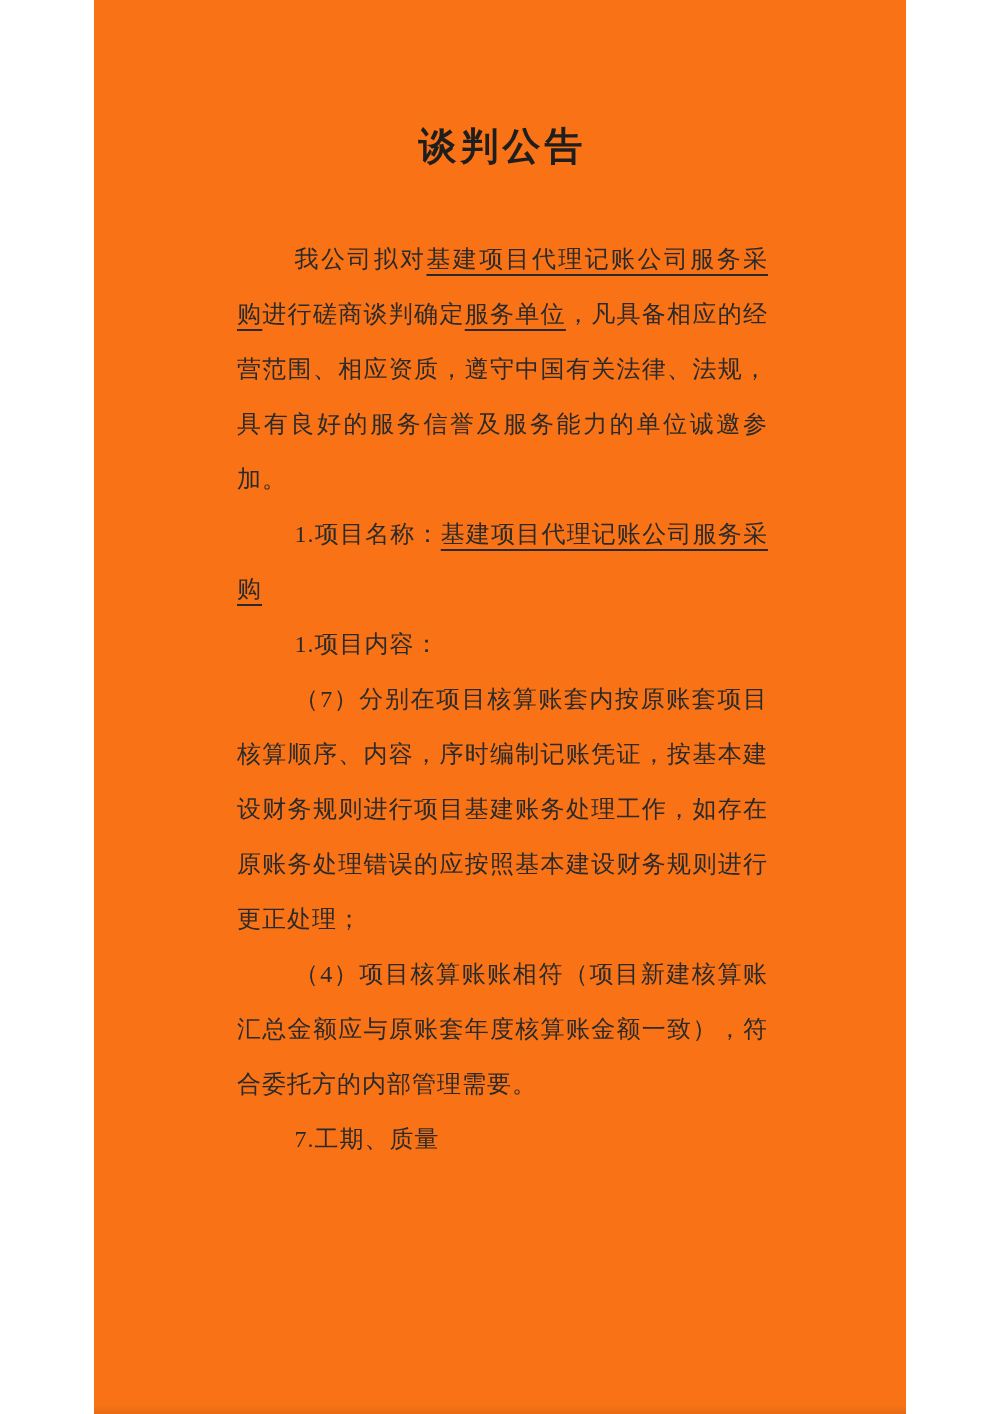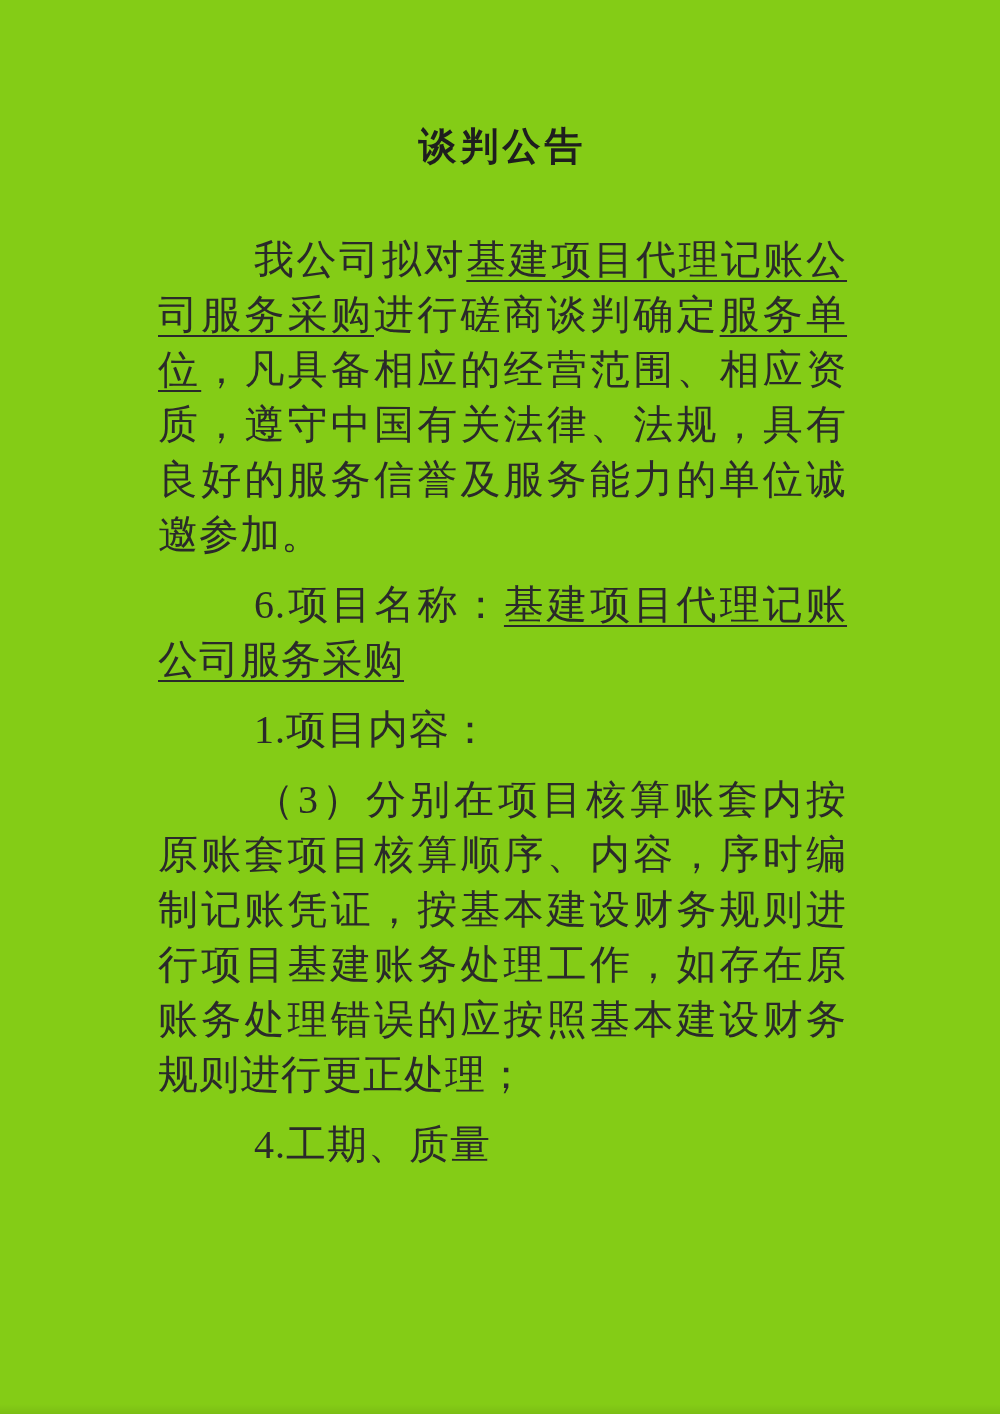--- a/index.html
+++ b/index.html
@@ -2,43 +2,43 @@
 <html><head>
 <meta charset="utf-8">
 <style>
   html, body {
     margin: 0;
     padding: 0;
     background: #ffffff;
   }
   .page {
     position: relative;
-    width: 1000px;
+    width: 812px;
     height: 1414px;
     margin: 0 auto;
-    background: #84cc16;
+    background: #f97316;
     overflow: hidden;
     font-family: "Liberation Serif", "DejaVu Serif", serif;
     color: #262626;
   }
   .content {
     padding: 118px 138px 0 143px;
   }
   .doc-title {
     margin: 0 0 58px 0;
     text-align: center;
     font-size: 38px;
     font-weight: 600;
     letter-spacing: 4px;
     color: #1e1e1e;
     line-height: 56px;
   }
   .doc-body p.para {
-    margin: 15px;
-    font-size: 40px;
+    margin: 0;
+    font-size: 24px;
     line-height: 55px;
     text-align: justify;
     letter-spacing: 1px;
     color: #2a2a2a;
   }
   .doc-body p.para.indent {
     text-indent: 2.4em;
   }
   .doc-body span.u {
     text-decoration: underline;
@@ -57,20 +57,21 @@
   }
 </style>
 </head>
 <body>
 
 <div class="page">
   <div class="content">
     <h1 class="doc-title">谈判公告</h1>
     <div class="doc-body">
         <p class="para indent"><span>我公司拟对</span><span class="u">基建项目代理记账公司服务采购</span><span>进行磋商谈判确定</span><span class="u">服务单位</span><span>，凡具备相应的经营范围、相应资质，遵守中国有关法律、法规，具有良好的服务信誉及服务能力的单位诚邀参加。</span></p>
-        <p class="para indent"><span>6.项目名称：</span><span class="u">基建项目代理记账公司服务采购</span></p>
+        <p class="para indent"><span>1.项目名称：</span><span class="u">基建项目代理记账公司服务采购</span></p>
         <p class="para indent"><span>1.项目内容：</span></p>
-        <p class="para indent"><span>（3）分别在项目核算账套内按原账套项目核算顺序、内容，序时编制记账凭证，按基本建设财务规则进行项目基建账务处理工作，如存在原账务处理错误的应按照基本建设财务规则进行更正处理；</span></p>
-        <p class="para indent"><span>4.工期、质量</span></p>
+        <p class="para indent"><span>（7）分别在项目核算账套内按原账套项目核算顺序、内容，序时编制记账凭证，按基本建设财务规则进行项目基建账务处理工作，如存在原账务处理错误的应按照基本建设财务规则进行更正处理；</span></p>
+        <p class="para indent"><span>（4）项目核算账账相符（项目新建核算账汇总金额应与原账套年度核算账金额一致），符合委托方的内部管理需要。</span></p>
+        <p class="para indent"><span>7.工期、质量</span></p>
       </div>
   </div>
   <div class="scan-edge"></div>
 </div>
 
 </body></html>

